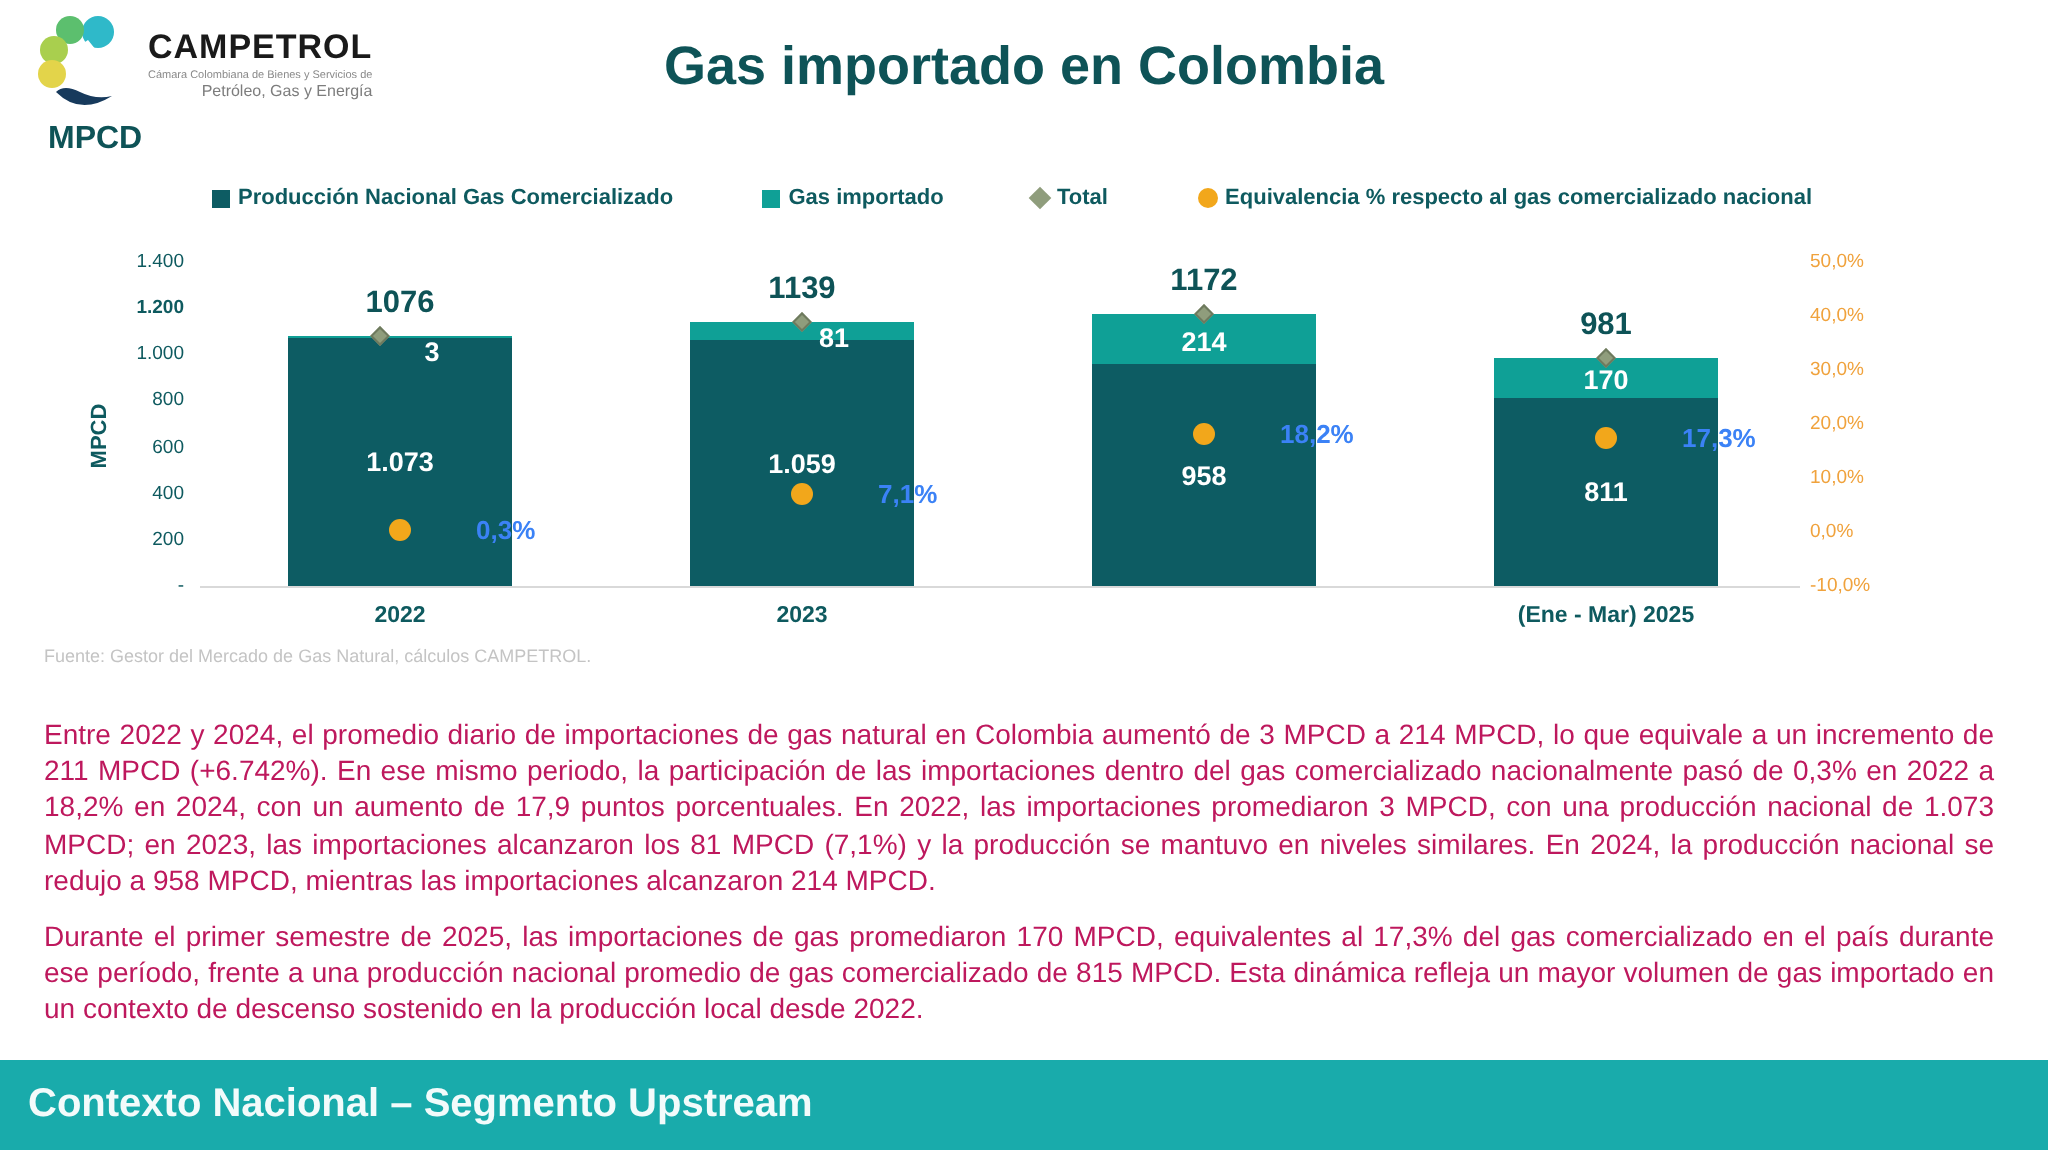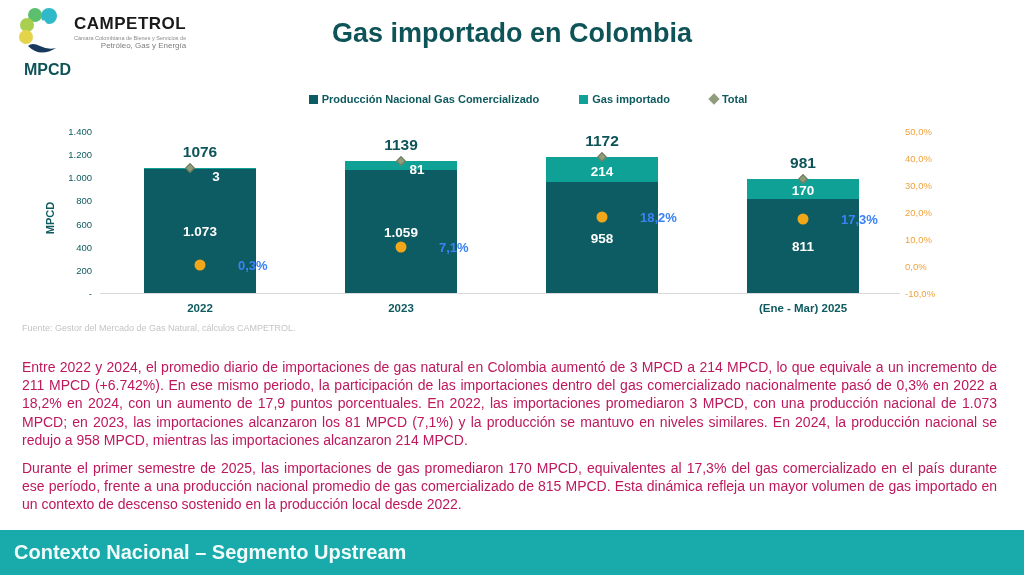--- a/index.html
+++ b/index.html
@@ -12,22 +12,22 @@
   .logo-mark { position:absolute; left:0; top:0; width:52px; height:52px; }
   .logo-text { position:absolute; left:56px; top:8px; }
   .logo-name { font-size:17px; font-weight:bold; color:#1a1a1a; letter-spacing:.5px; }
   .logo-tag1 { font-size:5.5px; color:#8a8a8a; margin-top:1px; }
   .logo-tag2 { font-size:8px; color:#7d7d7d; text-align:right; }
   .page-title { position:absolute; left:0; right:0; top:18px; text-align:center;
                 font-size:27px; font-weight:bold; color:#0e5357; }
   .mpcd-unit { position:absolute; left:24px; top:61px; font-size:16px; font-weight:bold; color:#0e5357; }
 
   
-  .legend { position:absolute; left:128px; top:93px; width:800px; display:flex;
-            justify-content:center; gap:40px; align-items:center; }
+  .legend { position:absolute; left:106px; top:93px; width:800px; display:flex;
+            justify-content:space-between; gap:40px; align-items:center; }
   .legend-item { display:flex; align-items:center; gap:4px; font-size:11px; font-weight:bold; color:#0e5a5f; white-space:nowrap; }
   .sw { width:9px; height:9px; display:inline-block; flex:0 0 auto; }
   .sw.diamond { width:8px; height:8px; transform:rotate(45deg); }
   .sw.circle { border-radius:50%; width:10px; height:10px; }
 
   
   .tickL { position:absolute; font-size:9.5px; color:#0e5a5f; text-align:right; width:34px; transform:translateY(-50%); }
   .tickR { position:absolute; font-size:9.5px; color:#f0a23c; text-align:left; width:44px; transform:translateY(-50%); }
   .axis-label-left { position:absolute; left:34px; top:212px; transform:rotate(-90deg) translateX(0); transform-origin:center;
                      font-size:11px; font-weight:bold; color:#0e5a5f; }
@@ -84,25 +84,29 @@
       <span>Producción Nacional Gas Comercializado</span>
     </div>
     <div class="legend-item">
       <span class="sw" style="background:#0fa096"></span>
       <span>Gas importado</span>
     </div>
     <div class="legend-item">
       <span class="sw diamond" style="background:#8f9d7c"></span>
       <span>Total</span>
     </div>
+    <div class="legend-item">
+      <span class="sw circle" style="background:#f2a71b"></span>
+      <span>Equivalencia % respecto al gas comercializado nacional</span>
+    </div>
   </div>
 
   <div id="chart" style="position:absolute; inset:0;">
       <div class="tickL" style="left: 58px; top: 131px;">1.400</div>
-      <div class="tickL" style="left: 58px; top: 154.143px;">1.200</div>
+      <div class="tickL" style="left: 58px; top: 154.143px; font-weight: bold;">1.200</div>
       <div class="tickL" style="left: 58px; top: 177.286px;">1.000</div>
       <div class="tickL" style="left: 58px; top: 200.429px;">800</div>
       <div class="tickL" style="left: 58px; top: 223.571px;">600</div>
       <div class="tickL" style="left: 58px; top: 246.714px;">400</div>
       <div class="tickL" style="left: 58px; top: 269.857px;">200</div>
       <div class="tickL" style="left: 58px; top: 293px;">-</div>
       <div class="tickR" style="left: 905px; top: 131px;">50,0%</div>
       <div class="tickR" style="left: 905px; top: 158px;">40,0%</div>
       <div class="tickR" style="left: 905px; top: 185px;">30,0%</div>
       <div class="tickR" style="left: 905px; top: 212px;">20,0%</div>

